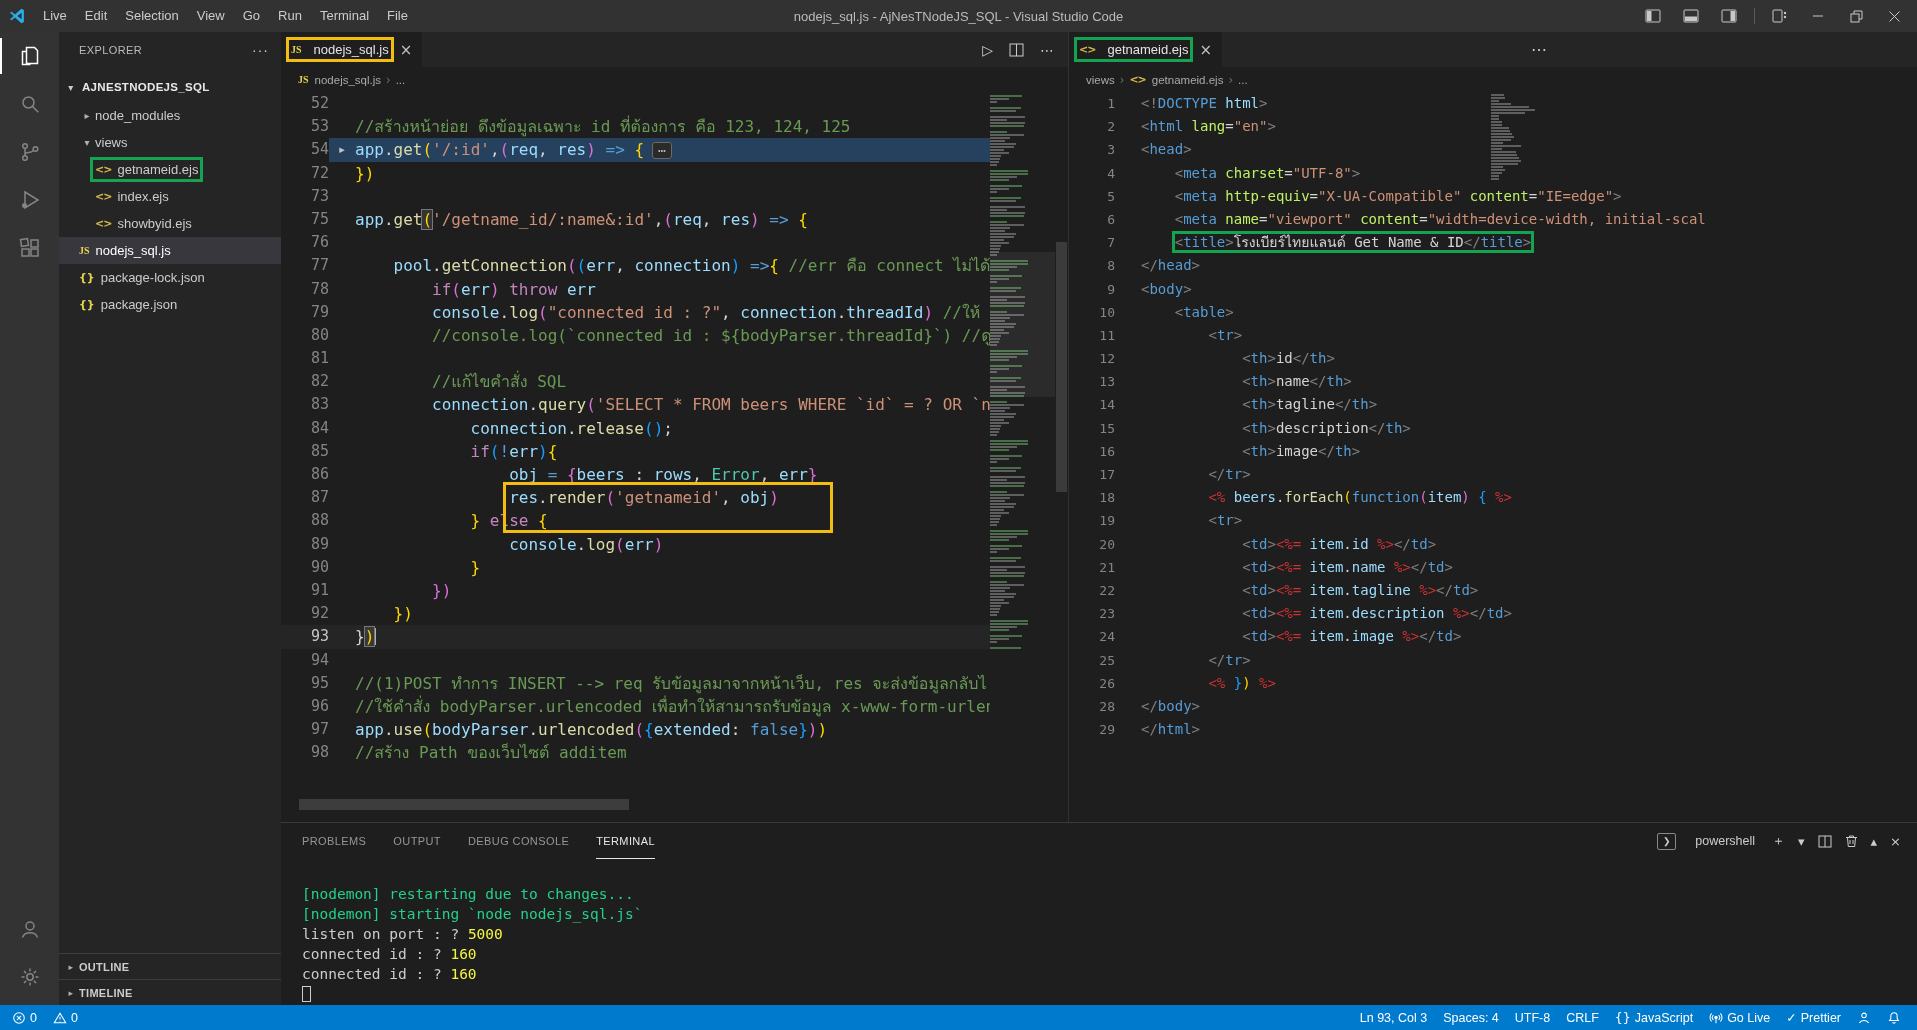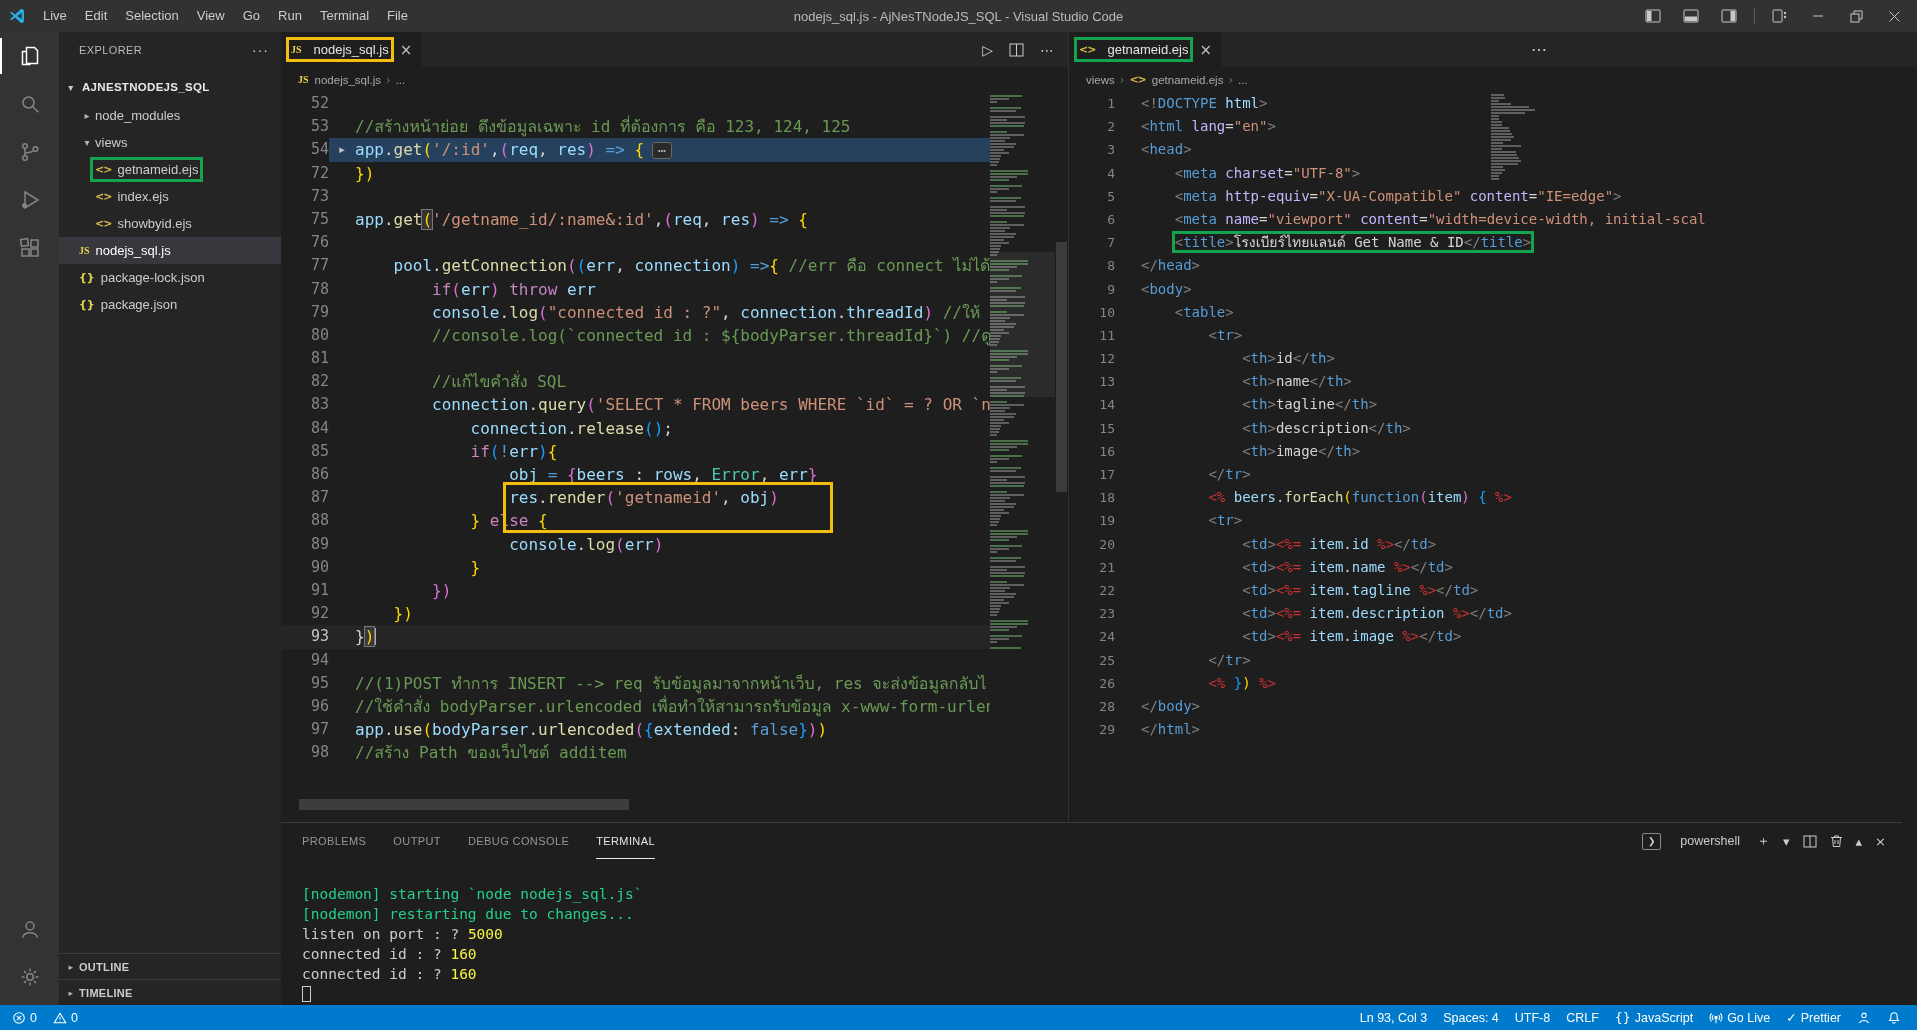--- a/index.html
+++ b/index.html
@@ -76,37 +76,37 @@
   .gright .ln{width:46px;font-size:13px;}
   .foldcol{flex:none;width:26px;text-align:center;color:#c5c5c5;font-size:11px;font-family:"DejaVu Sans",sans-serif;}
   .codetext{flex:1;overflow:hidden;}
   .row.hl{background:linear-gradient(90deg,transparent 48px,#26415e 48px);}
   .row.curline{background:rgba(255,255,255,.035);justify-content:space-between;}
   .row.curline .ln{color:#c6c6c6;}
 
   .s-cm{color:#6a9955;} .s-kw{color:#569cd6;} .s-ctl{color:#c586c0;} .s-str{color:#ce9178;}
   .s-fn{color:#dcdcaa;} .s-vr{color:#9cdcfe;} .s-cls{color:#4ec9b0;}
   .s-pun{color:#d4d4d4;} .s-b1{color:#ffd700;} .s-b2{color:#da70d6;} .s-b3{color:#179fff;}
-  .s-tag{color:#569cd6;} .s-abr{color:#808080;} .s-attr{color:#c4b5fd;} .s-txt{color:#d4d4d4;}
+  .s-tag{color:#569cd6;} .s-abr{color:#808080;} .s-attr{color:#bef264;} .s-txt{color:#d4d4d4;}
   .s-ejs{color:#cd3131;}
   .s-bm{color:#ffd700;outline:1px solid #777;background:rgba(110,110,110,.28);}
   .foldbadge{border:1px solid #6a6a6a;color:#b8b8b8;border-radius:3px;padding:0 5px;margin-left:8px;font-size:13px;background:#2a2a2b;}
   .caret{display:inline-block;width:2px;height:17px;background:#aeafad;vertical-align:-3px;}
 
   .minimap{position:absolute;right:13px;top:0;width:65px;}
   .mm-bar{height:2px;margin-bottom:1px;}
   .mm-view{position:absolute;left:0;right:0;background:rgba(255,255,255,.06);}
   .mini-right{position:absolute;left:422px;top:2px;width:68px;}
   .vsb{position:absolute;right:0;top:0;bottom:0;width:13px;}
   .vsb .thumb{position:absolute;left:1px;right:1px;top:150px;height:250px;background:rgba(121,121,121,.32);}
   .hsb{position:absolute;left:0;right:78px;bottom:12px;height:11px;}
   .hsb .thumb{position:absolute;top:0;bottom:0;left:18px;width:330px;background:rgba(121,121,121,.35);}
 
   
-  .panel{position:absolute;left:0;right:15px;top:790px;height:183px;background:var(--bg-editor);border-top:1px solid #3a3a3a;}
+  .panel{position:absolute;left:0;right:0;top:790px;height:183px;background:var(--bg-editor);border-top:1px solid #3a3a3a;}
   .phead{height:36px;display:flex;align-items:center;position:relative;}
   .ptabs{display:flex;gap:27px;margin-left:21px;}
   .ptab{font-size:11px;letter-spacing:.4px;color:#969696;line-height:34px;border-bottom:1.5px solid transparent;}
   .ptab.active{color:#e7e7e7;border-bottom-color:#e7e7e7;}
   .pactions{position:absolute;right:16px;top:0;height:36px;display:flex;align-items:center;gap:13px;color:#cccccc;}
   .pactions .ticon{font-family:"DejaVu Sans",sans-serif;font-size:13px;}
   .term-ic{width:19px;height:17px;border:1px solid #888;border-radius:2px;font-size:9px;display:flex;align-items:center;justify-content:center;color:#ccc;}
   .pshell{font-size:12.5px;color:#cccccc;margin-left:6px;margin-right:4px;}
   .pbody{padding:25px 0 0 21px;font-family:"DejaVu Sans Mono",monospace;font-size:14.5px;line-height:20px;color:#cccccc;}
   .t-tg{color:#23d18b;} .t-tw{color:#cccccc;} .t-ty{color:#f5f543;}
@@ -683,22 +683,22 @@
             <span class="icon">
                 <svg width="13" height="14" viewBox="0 0 13 14">
                   <path d="M1 3.5h11M4.5 3.5V2h4v1.5M2.5 3.5l.8 9h6.4l.8-9M5 6v4M8 6v4" fill="none" stroke="#ccc"></path>
                 </svg>
               </span>
             <span class="ticon">▴</span>
             <span class="ticon">×</span>
           </div>
         </div>
         <div class="pbody" id="pbody">
+            <div class="tline"><span class="t-tg">[nodemon] restarting due to changes...</span></div>
             <div class="tline"><span class="t-tg">[nodemon] starting `node nodejs_sql.js`</span></div>
-            <div class="tline"><span class="t-tg">[nodemon] restarting due to changes...</span></div>
             <div class="tline"><span class="t-tw">listen on port : ? </span><span class="t-ty">5000</span></div>
             <div class="tline"><span class="t-tw">connected id : ? </span><span class="t-ty">160</span></div>
             <div class="tline"><span class="t-tw">connected id : ? </span><span class="t-ty">160</span></div>
             <div class="tline"><span class="tcur"></span></div>
           </div>
       </div>
     </div>
   </div>
 
   <footer class="statusbar">

